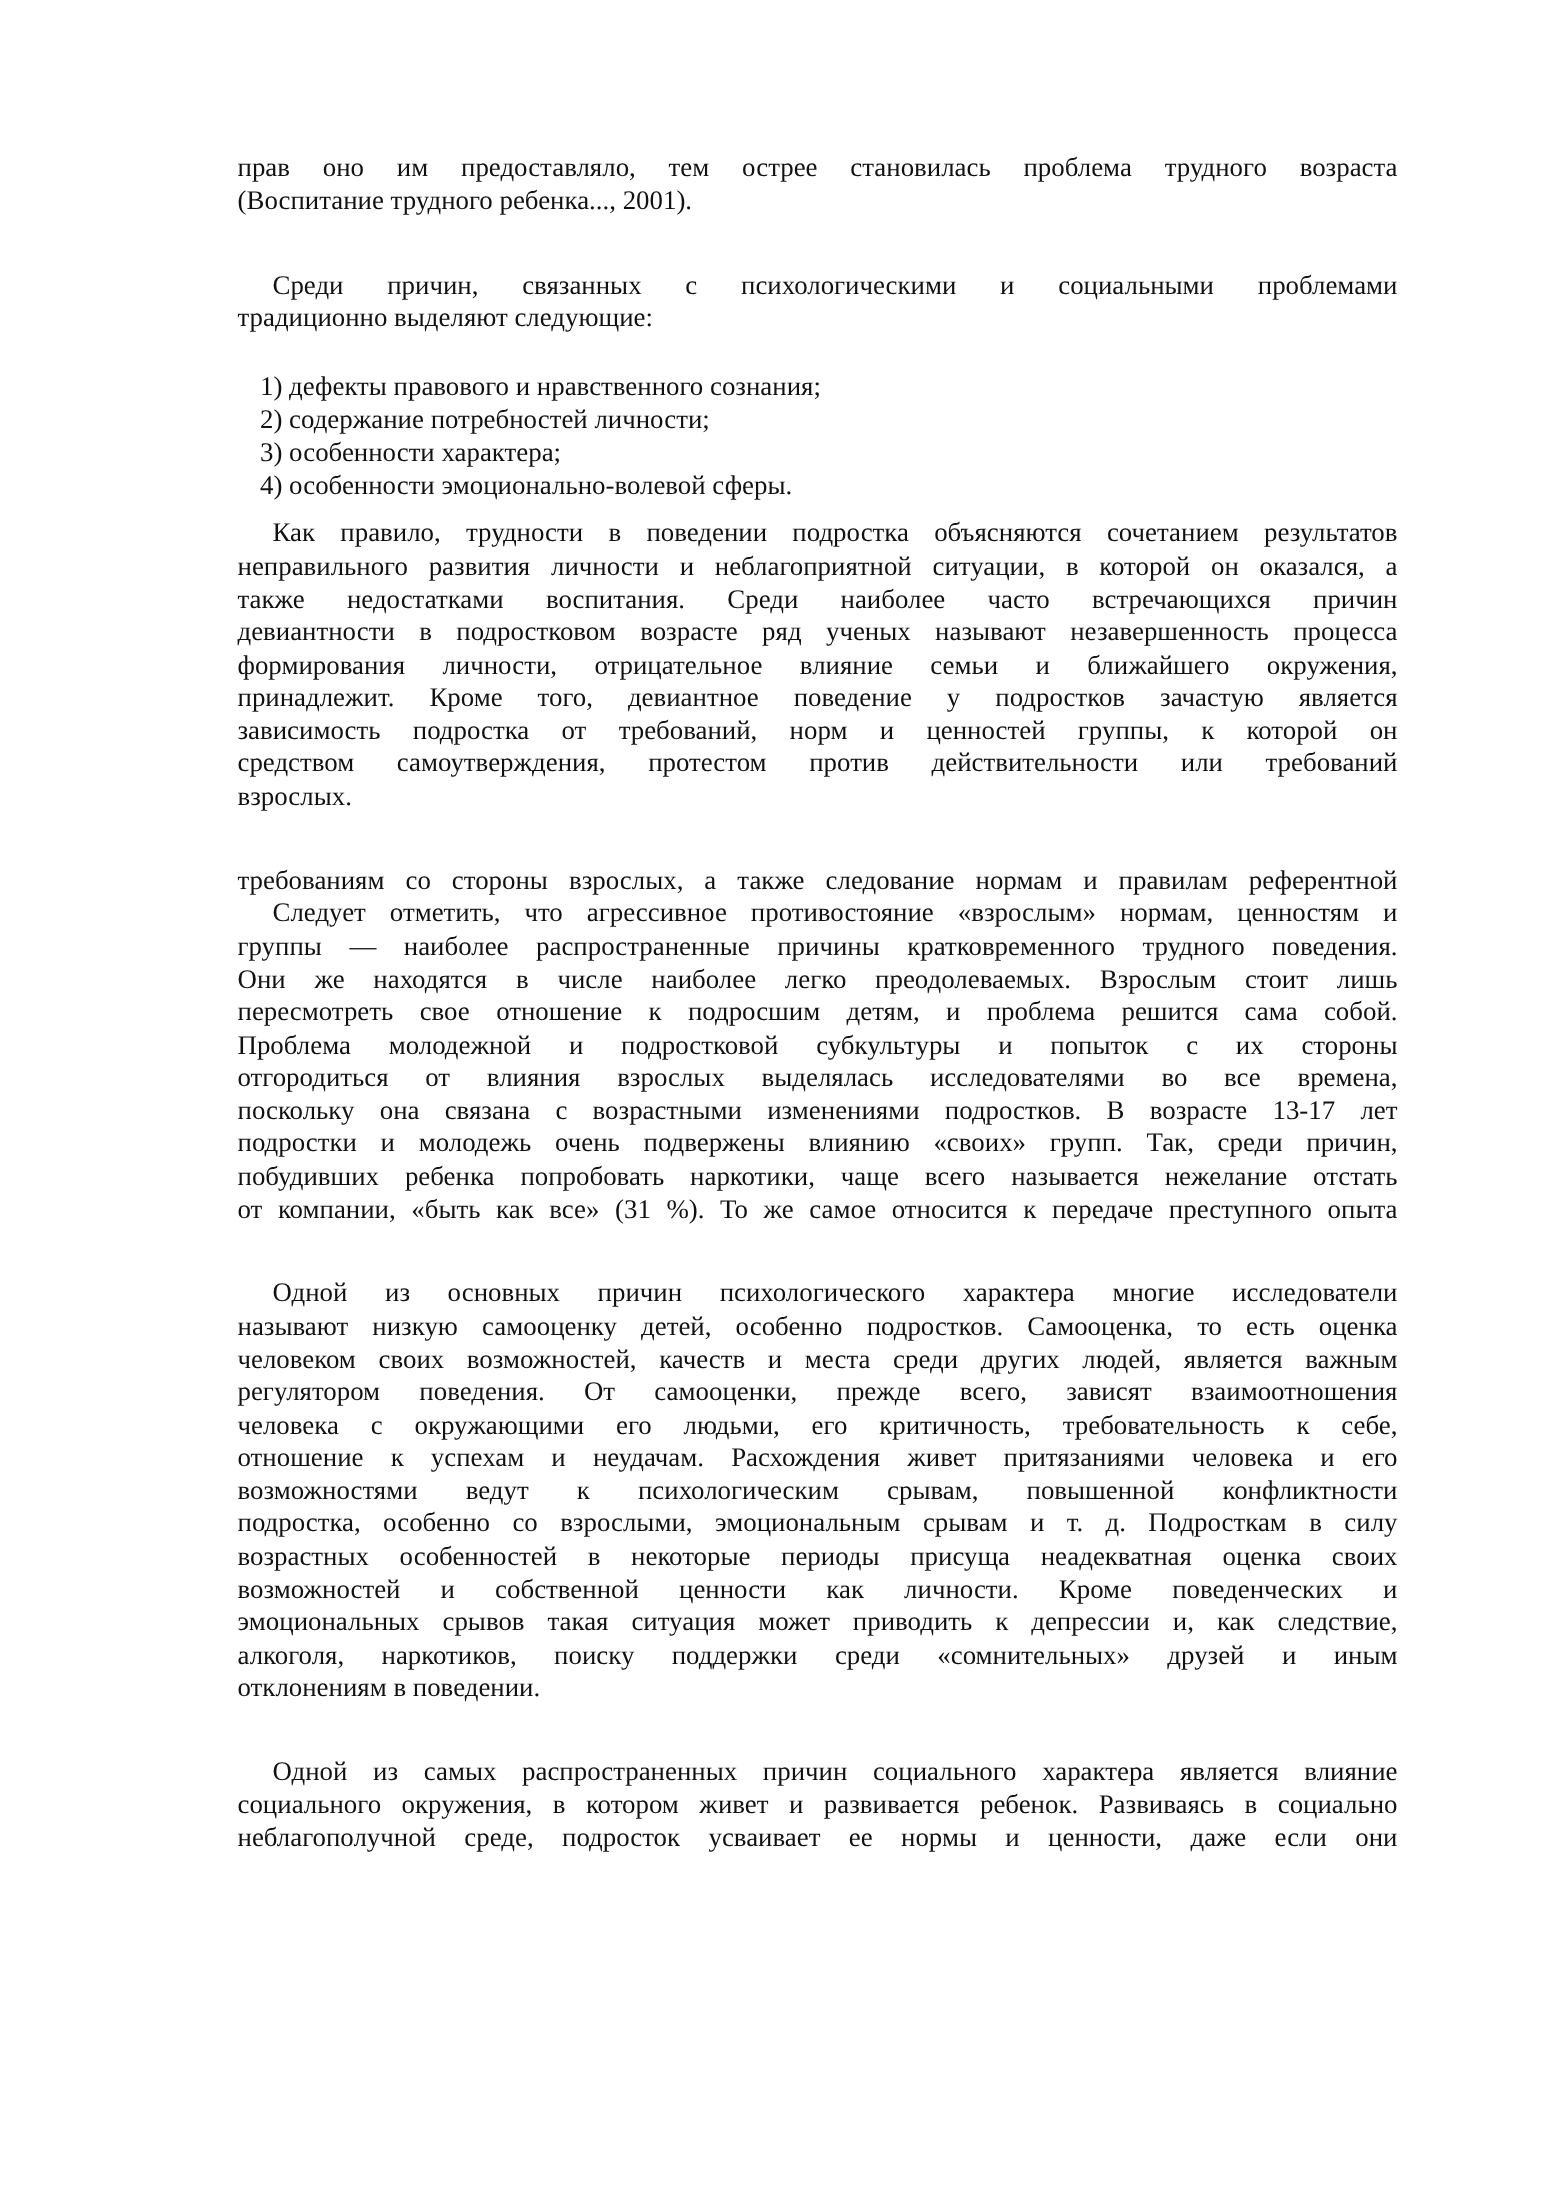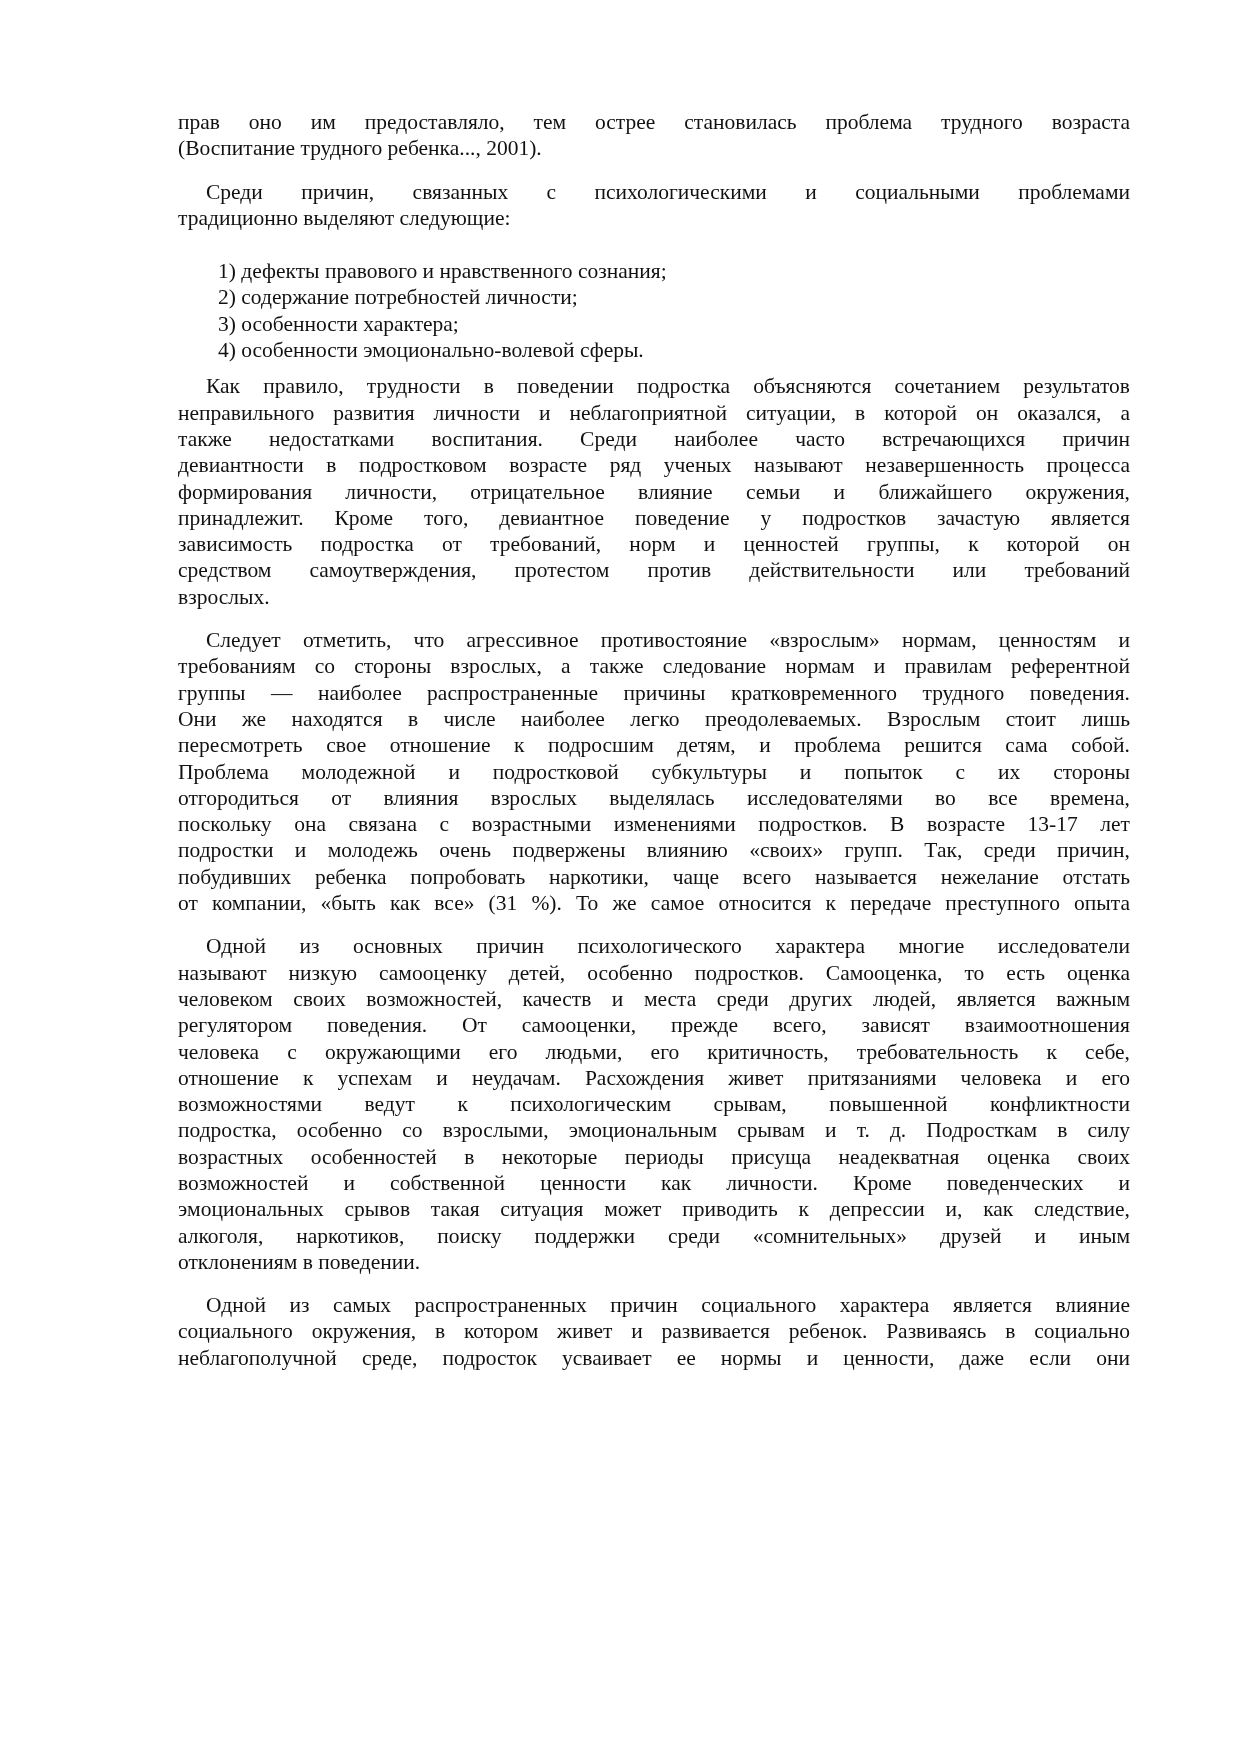--- a/index.html
+++ b/index.html
@@ -15,21 +15,21 @@
     font-family: "Liberation Serif", "DejaVu Serif", serif;
     color: #111111;
   }
   .page {
     position: absolute;
     left: 178px;
     top: 109px;
     width: 952px;
   }
   .para {
-    margin: 0;
+    margin: 12px;
   }
   .line {
     display: block;
     height: 26.3px;
     line-height: 26.3px;
     font-size: 21.5px;
     white-space: nowrap;
     text-align: justify;
     text-align-last: justify;
     letter-spacing: 0;
@@ -38,21 +38,21 @@
     text-align: left;
     text-align-last: left;
   }
   .line.indent {
     padding-left: 28px;
   }
   .gap {
     height: 17px;
   }
   .list {
-    margin: 10px;
+    margin: 0;
     padding: 0;
   }
   .list .line {
     padding-left: 30px;
     text-align: left;
     text-align-last: left;
   }
 </style>
 </head>
 <body>
@@ -88,22 +88,22 @@
     <span class="line">формирования личности, отрицательное влияние семьи и ближайшего окружения,</span>
     <span class="line">принадлежит. Кроме того, девиантное поведение у подростков зачастую является</span>
     <span class="line">зависимость подростка от требований, норм и ценностей группы, к которой он</span>
     <span class="line">средством самоутверждения, протестом против действительности или требований</span>
     <span class="line last">взрослых.</span>
   </div>
 
   <div class="gap"></div>
 
   <div class="para">
+    <span class="line">требованиям со стороны взрослых, а также следование нормам и правилам референтной</span>
     <span class="line indent">Следует отметить, что агрессивное противостояние «взрослым» нормам, ценностям и</span>
-    <span class="line">требованиям со стороны взрослых, а также следование нормам и правилам референтной</span>
     <span class="line">группы — наиболее распространенные причины кратковременного трудного поведения.</span>
     <span class="line">Они же находятся в числе наиболее легко преодолеваемых. Взрослым стоит лишь</span>
     <span class="line">пересмотреть свое отношение к подросшим детям, и проблема решится сама собой.</span>
     <span class="line">Проблема молодежной и подростковой субкультуры и попыток с их стороны</span>
     <span class="line">отгородиться от влияния взрослых выделялась исследователями во все времена,</span>
     <span class="line">поскольку она связана с возрастными изменениями подростков. В возрасте 13-17 лет</span>
     <span class="line">подростки и молодежь очень подвержены влиянию «своих» групп. Так, среди причин,</span>
     <span class="line">побудивших ребенка попробовать наркотики, чаще всего называется нежелание отстать</span>
     <span class="line">от компании, «быть как все» (31 %). То же самое относится к передаче преступного опыта</span>
   </div>

